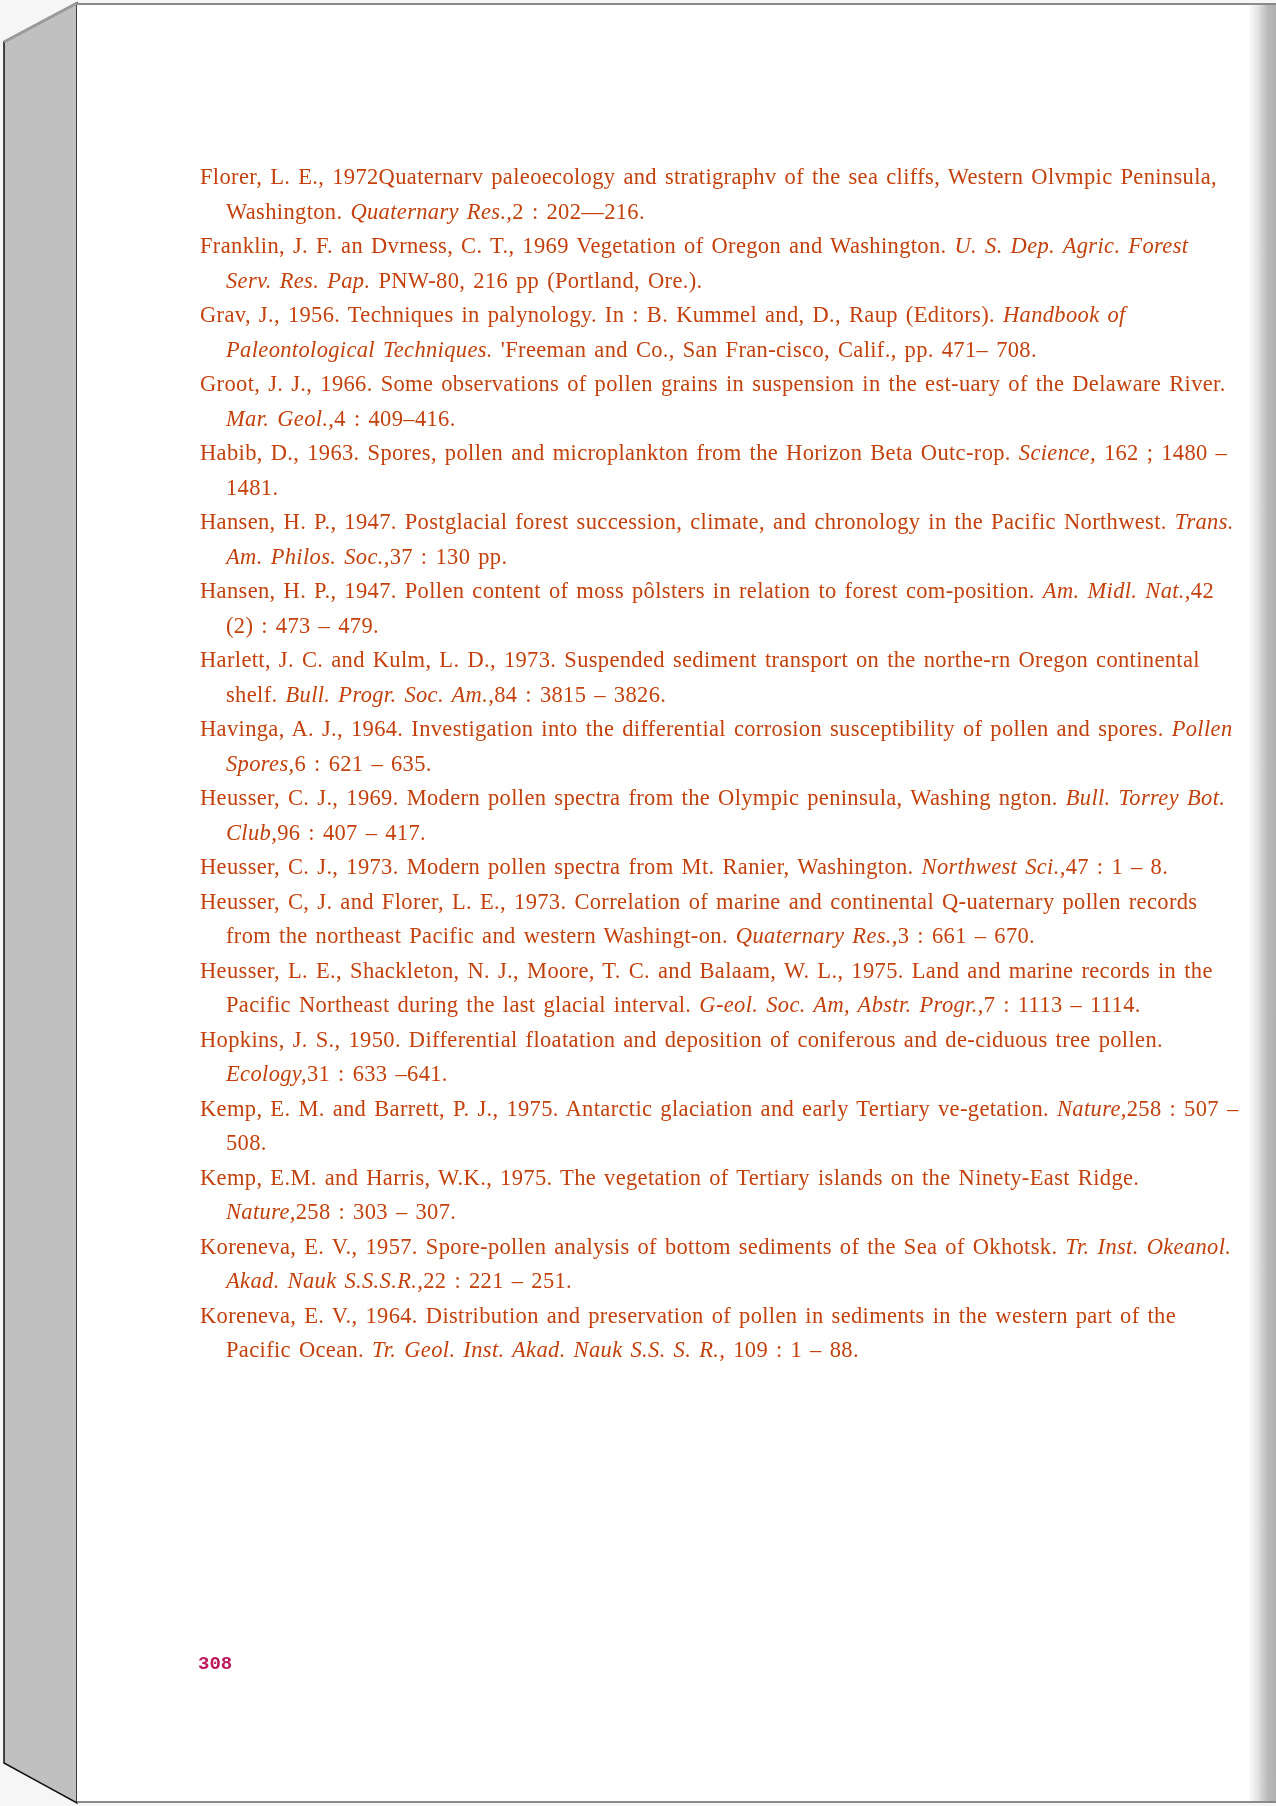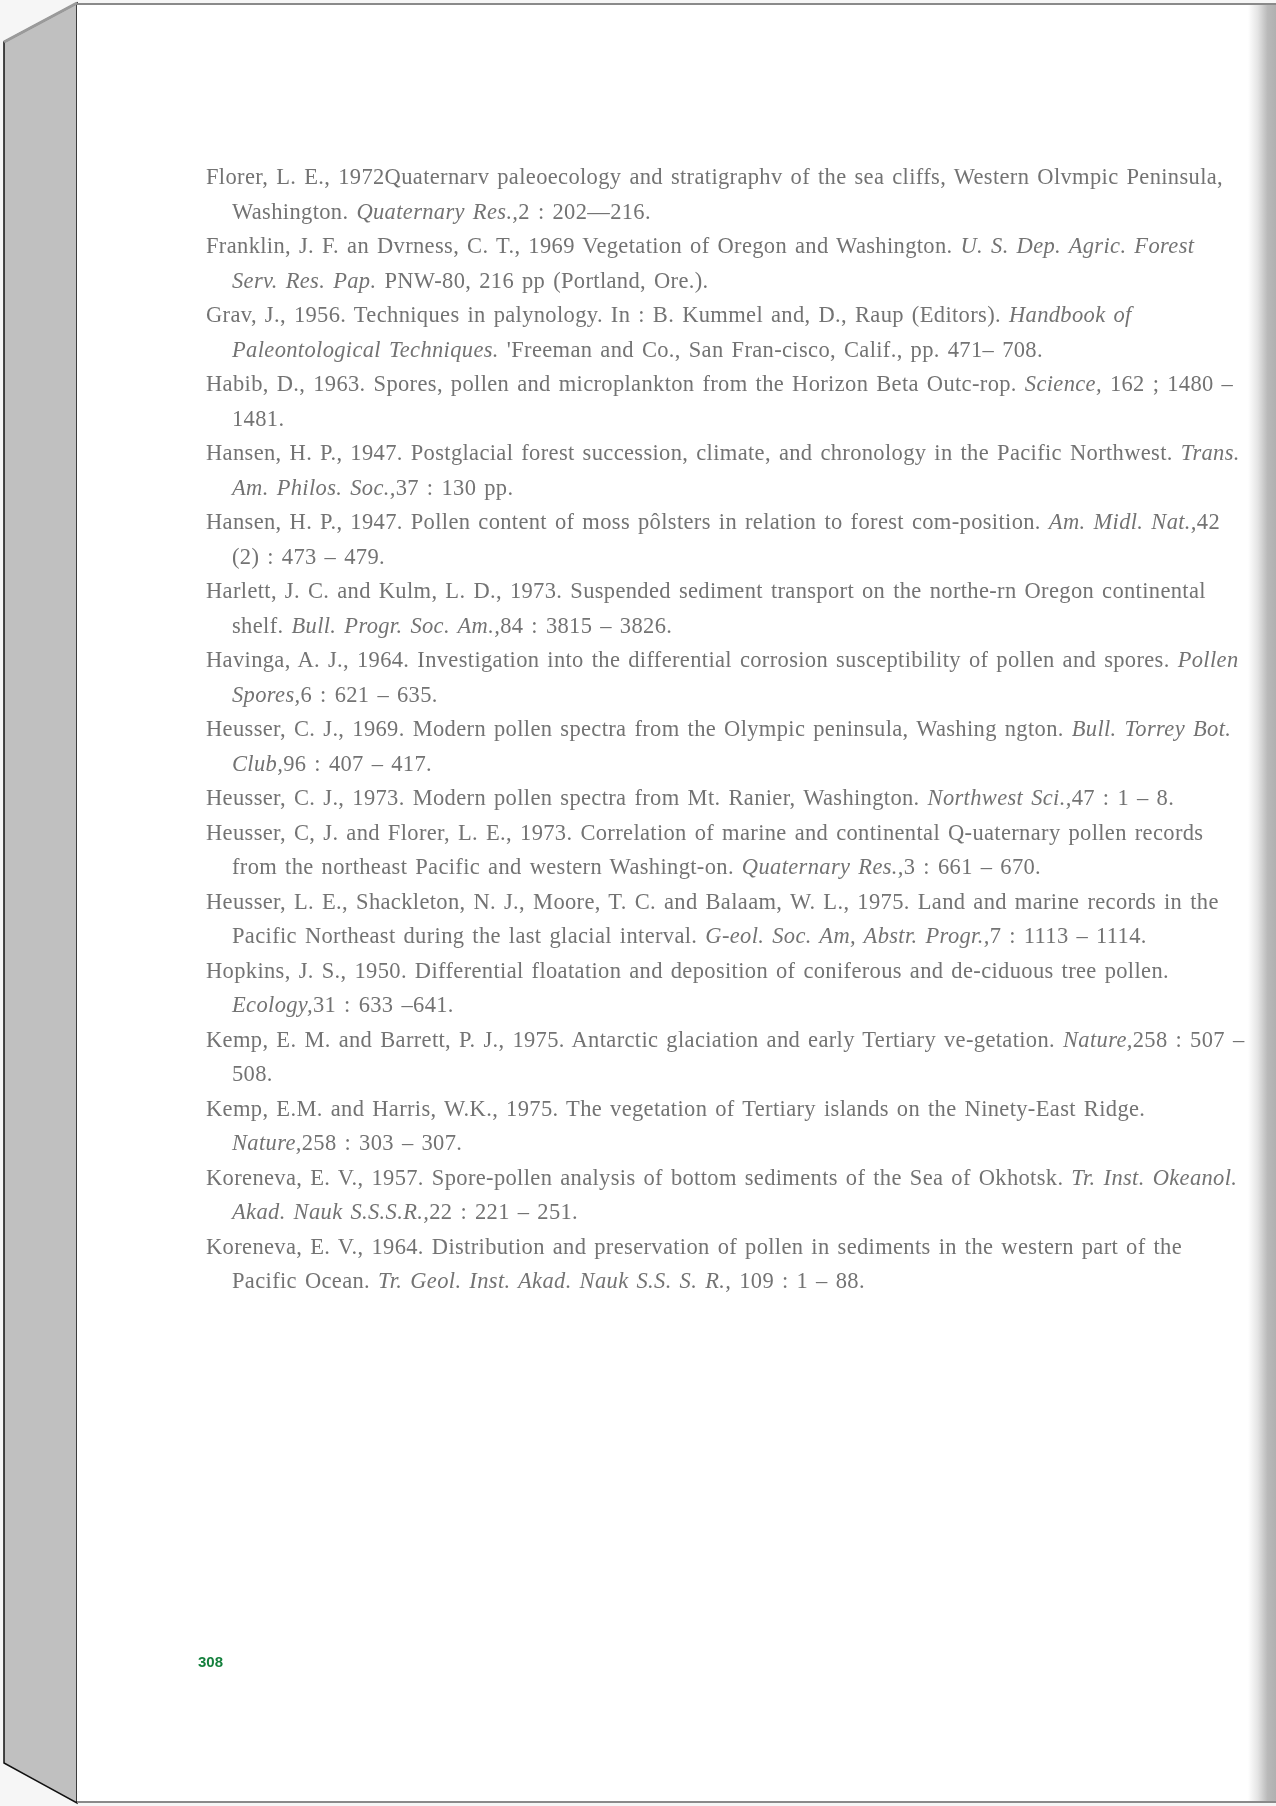--- a/index.html
+++ b/index.html
@@ -40,41 +40,40 @@
     background: linear-gradient(to right, #ffffff 0%, #e4e4e4 35%, #b9b9b9 70%, #b0b0b0 100%);
   }
   .refs {
     position: absolute;
     left: 123px;   
     top: 155px;
     width: 1040px;
     font-family: "Liberation Serif", "DejaVu Serif", serif;
     font-size: 22.5px;
     line-height: 34.5px;
-    color: #737373;
+    color: #c2410c;
     letter-spacing: 0.35px;
     word-spacing: 2px;
-    margin-left: 6px;
   }
   .ref {
     padding-left: 26px;
     text-indent: -26px;
     margin: 0 0 0 0;
   }
   .ref .j {
     font-style: italic;
   }
   .page-number {
     position: absolute;
     left: 121px;   
     top: 1648px;
-    font-family: Liberation Sans, sans-serif;
+    font-family: Liberation Mono, monospace;
     font-weight: bold;
-    font-size: 15px;
-    color: #15803d;
+    font-size: 19px;
+    color: #be185d;
   }
 </style>
 </head>
 <body>
 
 <div class="stage">
 
   <svg class="spine" viewBox="0 0 1276 1806" width="1276" height="1806">
     <polygon points="4,42 77,3 77,1803 4,1763" fill="#c0c0c0" stroke="#111111" stroke-width="1.5"></polygon>
     <line x1="4" y1="42" x2="77" y2="3" stroke="#9a9a9a" stroke-width="3"></line>
@@ -83,20 +82,21 @@
   <div class="page">
     <div class="page-shade"></div>
 
     <div class="refs">
       <p class="ref"><span>Florer, L. E., 1972Quaternarv paleoecology and stratigraphv of the sea cliffs, Western Olvmpic Peninsula, Washington. </span><span class="j">Quaternary Res.,</span><span>2 : 202—216.</span></p>
 
       <p class="ref"><span>Franklin, J. F. an  Dvrness, C. T., 1969 Vegetation of Oregon and Washington. </span><span class="j">U. S. Dep. Agric. Forest Serv. Res. Pap.</span><span> PNW-80, 216 pp (Portland, Ore.).</span></p>
 
       <p class="ref"><span>Grav, J., 1956. Techniques in palynology. In : B. Kummel and, D., Raup (Editors). </span><span class="j">Handbook of Paleontological Techniques.</span><span> 'Freeman and Co., San Fran-cisco, Calif., pp. 471– 708.</span></p>
 
+      <p class="ref"><span>Groot, J. J., 1966. Some observations of pollen grains in suspension in the est-uary of the Delaware River. </span><span class="j">Mar. Geol.,</span><span>4 : 409–416.</span></p>
 
       <p class="ref"><span>Habib, D., 1963. Spores, pollen and microplankton from the Horizon Beta Outc-rop. </span><span class="j">Science,</span><span> 162 ; 1480 – 1481.</span></p>
 
       <p class="ref"><span>Hansen, H. P., 1947. Postglacial forest succession, climate, and chronology in the Pacific Northwest. </span><span class="j">Trans. Am. Philos. Soc.,</span><span>37 : 130 pp.</span></p>
 
       <p class="ref"><span>Hansen, H. P., 1947. Pollen content of moss pôlsters in relation to forest com-position. </span><span class="j">Am. Midl. Nat.,</span><span>42 (2) : 473 – 479.</span></p>
 
       <p class="ref"><span>Harlett, J. C. and Kulm, L. D., 1973. Suspended sediment transport on the northe-rn Oregon continental shelf. </span><span class="j">Bull. Progr. Soc. Am.,</span><span>84 : 3815 – 3826.</span></p>
 
       <p class="ref"><span>Havinga, A. J., 1964. Investigation into the differential corrosion susceptibility of pollen and spores. </span><span class="j">Pollen Spores,</span><span>6 : 621 – 635.</span></p>

